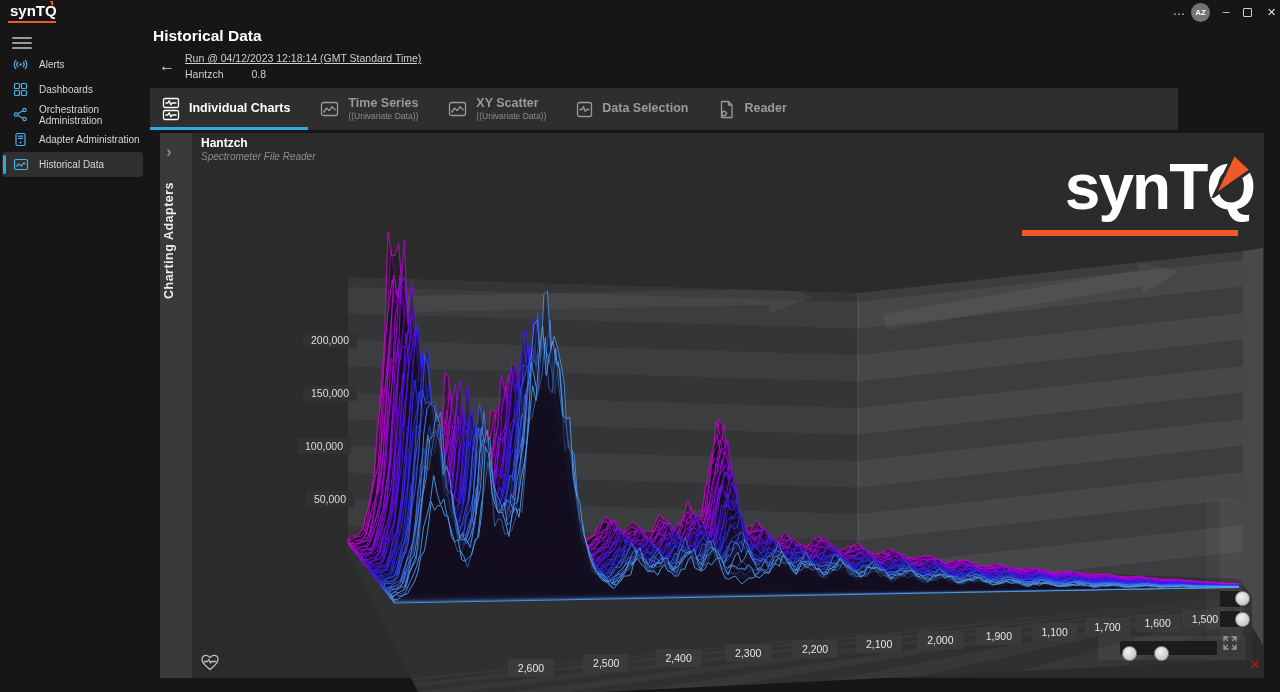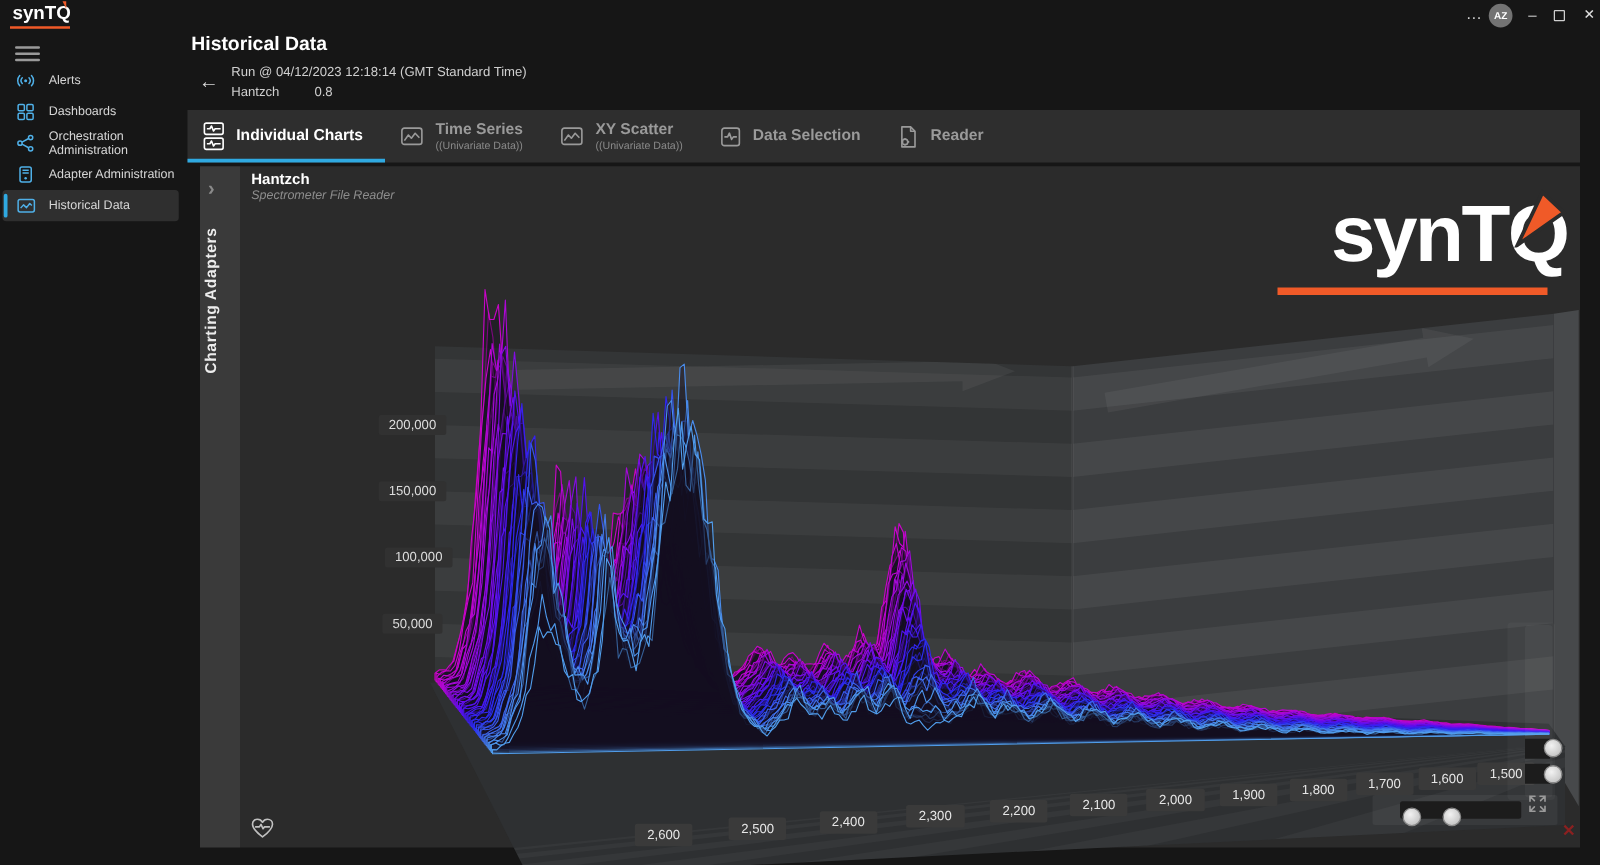--- a/index.html
+++ b/index.html
@@ -23,26 +23,26 @@
   .hamburger span{display:block;height:2px;background:#9a9a9a;margin:3px 0;border-radius:1px;}
   .nav{position:absolute;left:0;top:26px;width:145px;}
   .nav-item{position:relative;height:25px;display:flex;align-items:center;padding-left:13px;color:#d6d6d6;font-size:10px;cursor:pointer;}
   .nav-item .ic{width:16px;height:16px;margin-right:10px;flex:0 0 16px;display:flex;align-items:center;}
   .nav-item.selected{background:#2f2f2f;border-radius:3px;margin:0 2px;padding-left:11px;}
   .nav-item.selected .bar{position:absolute;left:1px;top:3px;bottom:3px;width:3px;background:#2fa9e1;border-radius:2px;}
 
   
   .page-title{position:absolute;left:153px;top:27px;font-size:15.5px;font-weight:bold;color:#fff;z-index:9;}
   .back-arrow{position:absolute;left:156px;top:55px;width:22px;height:22px;color:#d8d8d8;font-size:16px;line-height:22px;text-align:center;z-index:9;cursor:pointer;}
-  .run-line{position:absolute;left:185px;top:52px;font-size:10.5px;color:#cfcfcf;z-index:9;}
+  .run-line{position:absolute;left:185px;top:52px;font-size:10.5px;color:#cfcfcf;z-index:9;text-decoration:underline;}
   .run-line2{position:absolute;left:185px;top:68px;font-size:10.5px;color:#cfcfcf;z-index:9;}
   .run-line2 .ver{margin-left:28px;}
 
   
-  .tabbar{position:absolute;left:150px;top:88px;width:1114px;height:42px;background:#2e2e2e;display:flex;z-index:9;}
+  .tabbar{position:absolute;left:150px;top:88px;width:1028px;height:42px;background:#2e2e2e;display:flex;z-index:9;}
   .tab{position:relative;display:flex;align-items:center;padding:0 18px 0 12px;color:#9a9a9a;cursor:pointer;}
   .tab .tic{margin-right:9px;display:flex;}
   .tab .lbl{font-size:12.5px;font-weight:bold;line-height:1.1;}
   .tab .sub{font-size:8.5px;color:#8a8a8a;line-height:1.2;}
   .tab.active{color:#fff;}
   .tab.active::after{content:"";position:absolute;left:0;right:0;bottom:0;height:3px;background:#2fa9e1;}
 
   
   .strip{position:absolute;left:146px;top:133px;width:46px;height:545px;background:#3a3a3a;z-index:5;}
   .strip-chevron{position:absolute;left:146px;top:143px;width:46px;text-align:center;color:#8a8a8a;font-size:16px;font-weight:bold;z-index:6;cursor:pointer;}
@@ -352,31 +352,31 @@
       <path d="M389.7,597.5L389.7,590.4L393.1,589.4L396.5,588.5L399.9,588.3L403.3,582.0L406.7,569.0L410.1,558.4L413.5,538.2L416.9,521.6L420.3,495.0L423.7,434.8L427.1,408.2L430.5,403.2L433.9,405.8L437.3,421.9L440.7,412.6L444.1,452.2L447.5,495.5L450.9,491.0L454.3,508.4L457.7,533.1L461.1,536.0L464.5,546.0L467.9,534.2L471.3,519.6L474.7,525.0L478.1,476.3L481.5,427.5L484.9,444.7L488.3,466.0L491.7,499.3L495.0,500.7L498.4,502.6L501.8,528.2L505.2,524.3L508.6,506.2L512.0,515.8L515.4,511.7L518.8,493.3L522.2,463.3L525.6,418.0L529.0,424.2L532.4,415.3L535.8,362.5L539.2,384.7L542.6,390.1L546.0,380.8L549.4,394.5L552.8,381.1L556.2,412.1L559.6,445.6L563.0,427.5L566.4,460.9L569.8,494.6L573.2,499.1L576.6,520.4L580.0,537.7L583.4,551.3L586.8,563.3L590.2,563.0L593.6,572.0L597.0,579.5L600.4,579.7L603.8,580.4L607.2,581.8L610.5,584.3L613.9,584.5L617.3,579.9L620.7,574.2L624.1,574.8L627.5,569.4L630.9,563.5L634.3,561.5L637.7,558.7L641.1,565.0L644.5,567.2L647.9,568.4L651.3,573.0L654.7,569.4L658.1,561.9L661.5,563.4L664.9,566.8L668.3,570.3L671.7,571.6L675.1,567.7L678.5,567.5L681.9,566.0L685.3,552.7L688.7,553.9L692.1,559.3L695.5,563.6L698.9,569.7L702.3,561.4L705.7,557.8L709.1,559.1L712.5,547.2L715.9,555.1L719.3,564.7L722.7,567.7L726.0,571.4L729.4,565.5L732.8,564.5L736.2,569.0L739.6,563.2L743.0,561.6L746.4,564.8L749.8,566.4L753.2,569.8L756.6,570.0L760.0,567.4L763.4,572.4L766.8,570.1L770.2,562.8L773.6,564.3L777.0,561.0L780.4,557.2L783.8,562.0L787.2,563.3L790.6,570.7L794.0,572.9L797.4,567.3L800.8,569.9L804.2,568.4L807.6,564.6L811.0,568.6L814.4,570.8L817.8,574.9L821.2,576.9L824.6,572.5L828.0,573.2L831.4,574.8L834.8,569.2L838.1,567.1L841.5,567.1L844.9,570.8L848.3,575.8L851.7,574.4L855.1,576.6L858.5,579.5L861.9,576.4L865.3,575.3L868.7,574.9L872.1,572.2L875.5,573.9L878.9,573.9L882.3,575.7L885.7,580.4L889.1,579.5L892.5,578.3L895.9,579.4L899.3,578.4L902.7,577.7L906.1,574.7L909.5,573.0L912.9,578.7L916.3,579.7L919.7,578.4L923.1,580.6L926.5,580.9L929.9,580.6L933.3,580.0L936.7,576.7L940.1,577.3L943.5,578.1L946.9,577.1L950.3,580.1L953.6,581.5L957.0,581.3L960.4,582.0L963.8,580.7L967.2,581.0L970.6,580.8L974.0,576.4L977.4,577.5L980.8,580.9L984.2,580.9L987.6,581.4L991.0,581.5L994.4,582.3L997.8,583.6L1001.2,581.1L1004.6,579.3L1008.0,580.3L1011.4,579.7L1014.8,580.9L1018.2,581.8L1021.6,581.8L1025.0,583.5L1028.4,583.2L1031.8,582.3L1035.2,583.3L1038.6,581.6L1042.0,579.9L1045.4,581.0L1048.8,582.0L1052.2,583.5L1055.6,583.3L1059.0,582.8L1062.4,584.7L1065.8,584.8L1069.1,583.1L1072.5,582.5L1075.9,581.9L1079.3,582.9L1082.7,583.9L1086.1,583.0L1089.5,583.9L1092.9,584.9L1096.3,584.6L1099.7,584.8L1103.1,584.4L1106.5,583.5L1109.9,583.6L1113.3,583.3L1116.7,584.5L1120.1,585.4L1123.5,584.6L1126.9,585.2L1130.3,586.1L1133.7,585.9L1137.1,585.4L1140.5,584.3L1143.9,584.1L1147.3,585.5L1150.7,585.4L1154.1,585.1L1157.5,585.6L1160.9,586.0L1164.3,586.5L1167.7,586.4L1171.1,585.7L1174.5,585.8L1177.9,585.7L1181.3,585.7L1184.6,586.4L1188.0,586.1L1191.4,585.9L1194.8,586.4L1198.2,586.7L1201.6,587.0L1205.0,586.6L1208.4,586.2L1211.8,586.7L1215.2,587.1L1218.6,587.0L1222.0,586.7L1225.4,586.5L1228.8,586.9L1232.2,587.3L1235.6,587.1L1239.0,586.8L389.7,597.5Z" fill="rgba(18,14,30,0.42)" stroke="hsl(218.51851851851853,81.38888888888889%,59.96296296296296%)" stroke-width="0.9" stroke-linejoin="round"></path>
       <path d="M390.6,598.6L390.6,594.1L394.0,592.9L397.4,589.5L400.8,587.0L404.2,586.9L407.6,575.7L411.0,559.7L414.3,555.2L417.7,534.0L421.1,504.3L424.5,477.1L427.9,434.9L431.3,455.7L434.7,453.4L438.1,424.2L441.5,469.2L444.9,493.4L448.3,497.6L451.7,513.4L455.1,522.2L458.5,546.6L461.9,552.0L465.3,541.3L468.6,542.4L472.0,540.8L475.4,522.0L478.8,488.3L482.2,444.4L485.6,445.5L489.0,489.3L492.4,492.6L495.8,499.3L499.2,521.5L502.6,517.2L506.0,520.7L509.4,516.5L512.8,508.2L516.2,513.8L519.6,480.4L522.9,438.3L526.3,444.5L529.7,395.6L533.1,359.3L536.5,366.1L539.9,349.2L543.3,365.7L546.7,350.4L550.1,320.4L553.5,381.9L556.9,386.9L560.3,373.5L563.7,414.3L567.1,433.2L570.5,463.1L573.8,485.8L577.2,491.7L580.6,529.0L584.0,544.9L587.4,544.8L590.8,560.1L594.2,571.0L597.6,572.0L601.0,575.1L604.4,575.9L607.8,581.6L611.2,585.7L614.6,577.7L618.0,574.1L621.4,574.3L624.8,569.8L628.1,565.2L631.5,554.9L634.9,550.2L638.3,559.5L641.7,557.0L645.1,559.4L648.5,568.3L651.9,565.8L655.3,564.7L658.7,561.7L662.1,557.1L665.5,566.0L668.9,565.4L672.3,566.1L675.7,572.9L679.1,565.9L682.4,557.5L685.8,553.3L689.2,551.5L692.6,562.7L696.0,564.7L699.4,562.5L702.8,565.4L706.2,563.2L709.6,554.6L713.0,552.4L716.4,556.2L719.8,566.3L723.2,574.3L726.6,573.0L730.0,572.0L733.3,574.2L736.7,572.8L740.1,577.1L743.5,578.1L746.9,575.2L750.3,576.7L753.7,575.2L757.1,577.5L760.5,578.7L763.9,573.0L767.3,571.7L770.7,571.5L774.1,568.8L777.5,568.4L780.9,560.7L784.3,562.7L787.6,572.9L791.0,574.0L794.4,574.0L797.8,573.5L801.2,570.9L804.6,571.3L808.0,570.5L811.4,569.7L814.8,575.3L818.2,575.8L821.6,575.8L825.0,578.6L828.4,576.0L831.8,573.0L835.2,570.9L838.6,566.8L841.9,571.7L845.3,573.8L848.7,570.6L852.1,575.3L855.5,579.4L858.9,579.1L862.3,577.2L865.7,572.9L869.1,573.4L872.5,575.0L875.9,570.4L879.3,572.8L882.7,576.3L886.1,576.6L889.5,579.5L892.8,579.1L896.2,577.3L899.6,577.7L903.0,573.3L906.4,572.3L909.8,576.2L913.2,575.0L916.6,575.6L920.0,577.8L923.4,579.9L926.8,581.9L930.2,578.3L933.6,575.2L937.0,578.0L940.4,576.7L943.8,575.2L947.1,576.8L950.5,577.5L953.9,580.9L957.3,582.3L960.7,580.7L964.1,581.1L967.5,580.1L970.9,577.9L974.3,578.6L977.7,578.3L981.1,579.4L984.5,580.6L987.9,580.5L991.3,583.6L994.7,584.3L998.1,581.3L1001.4,581.1L1004.8,581.5L1008.2,581.3L1011.6,581.6L1015.0,580.2L1018.4,581.9L1021.8,584.7L1025.2,584.4L1028.6,584.2L1032.0,583.8L1035.4,583.1L1038.8,583.6L1042.2,582.6L1045.6,582.2L1049.0,583.9L1052.4,583.6L1055.7,584.5L1059.1,586.2L1062.5,585.6L1065.9,584.8L1069.3,584.5L1072.7,584.3L1076.1,585.3L1079.5,584.3L1082.9,583.5L1086.3,585.2L1089.7,586.1L1093.1,586.3L1096.5,585.9L1099.9,585.0L1103.3,585.7L1106.6,585.9L1110.0,584.6L1113.4,584.9L1116.8,585.3L1120.2,585.5L1123.6,586.5L1127.0,586.6L1130.4,586.4L1133.8,586.1L1137.2,585.6L1140.6,586.0L1144.0,586.1L1147.4,585.1L1150.8,585.3L1154.2,586.0L1157.6,586.6L1160.9,587.0L1164.3,586.2L1167.7,585.9L1171.1,586.7L1174.5,586.5L1177.9,586.0L1181.3,585.7L1184.7,585.8L1188.1,586.6L1191.5,586.7L1194.9,586.4L1198.3,586.6L1201.7,586.4L1205.1,586.7L1208.5,587.0L1211.9,586.8L1215.2,586.5L1218.6,586.6L1222.0,586.8L1225.4,587.3L1228.8,587.0L1232.2,586.6L1235.6,586.8L1239.0,587.2L390.6,598.6Z" fill="rgba(18,14,30,0.42)" stroke="hsl(216.8148148148148,81.11111111111111%,60.37037037037037%)" stroke-width="0.9" stroke-linejoin="round"></path>
       <path d="M391.4,599.7L391.4,594.2L394.8,591.9L398.2,592.5L401.6,593.8L405.0,587.9L408.4,575.2L411.8,566.1L415.2,558.4L418.6,546.9L422.0,504.7L425.3,466.2L428.7,470.2L432.1,447.8L435.5,430.2L438.9,440.8L442.3,453.8L445.7,486.9L449.1,492.5L452.5,493.5L455.9,527.5L459.2,539.8L462.6,533.3L466.0,543.9L469.4,538.8L472.8,527.9L476.2,513.4L479.6,453.8L483.0,439.4L486.4,442.7L489.8,437.0L493.2,481.7L496.5,494.2L499.9,500.9L503.3,511.3L506.7,499.7L510.1,502.1L513.5,510.5L516.9,480.9L520.3,461.8L523.7,440.9L527.1,393.6L530.4,368.2L533.8,324.8L537.2,320.4L540.6,360.6L544.0,294.1L547.4,291.3L550.8,349.1L554.2,336.4L557.6,348.2L561.0,363.9L564.3,384.3L567.7,446.3L571.1,447.7L574.5,456.1L577.9,505.6L581.3,527.0L584.7,537.9L588.1,548.9L591.5,556.1L594.9,571.8L598.2,574.8L601.6,574.0L605.0,579.8L608.4,581.8L611.8,583.3L615.2,581.8L618.6,577.9L622.0,575.6L625.4,572.1L628.8,561.5L632.2,562.3L635.5,562.4L638.9,554.4L642.3,559.7L645.7,565.0L649.1,571.3L652.5,573.0L655.9,564.1L659.3,562.9L662.7,567.7L666.1,566.1L669.4,568.7L672.8,572.1L676.2,571.8L679.6,570.1L683.0,561.7L686.4,555.2L689.8,562.4L693.2,560.6L696.6,562.9L700.0,571.6L703.3,567.3L706.7,563.1L710.1,556.1L713.5,550.0L716.9,565.5L720.3,568.3L723.7,569.0L727.1,575.2L730.5,573.3L733.9,573.6L737.2,573.5L740.6,571.3L744.0,575.0L747.4,573.3L750.8,569.3L754.2,573.8L757.6,574.8L761.0,571.3L764.4,571.6L767.8,569.0L771.1,568.1L774.5,566.6L777.9,555.6L781.3,555.9L784.7,564.7L788.1,564.2L791.5,568.2L794.9,569.7L798.3,569.2L801.7,571.1L805.1,561.9L808.4,560.8L811.8,569.3L815.2,569.6L818.6,571.5L822.0,573.2L825.4,572.0L828.8,573.4L832.2,568.4L835.6,563.2L839.0,566.5L842.3,564.0L845.7,565.0L849.1,570.4L852.5,572.4L855.9,576.5L859.3,575.4L862.7,571.2L866.1,574.6L869.5,572.8L872.9,566.4L876.2,568.5L879.6,571.2L883.0,575.2L886.4,577.2L889.8,575.5L893.2,578.1L896.6,579.0L900.0,574.9L903.4,574.4L906.8,573.1L910.1,573.2L913.5,576.6L916.9,576.2L920.3,578.8L923.7,581.7L927.1,579.5L930.5,579.4L933.9,580.4L937.3,578.3L940.7,577.4L944.1,576.1L947.4,578.5L950.8,582.8L954.2,581.6L957.6,581.6L961.0,583.5L964.4,583.1L967.8,582.7L971.2,580.9L974.6,579.0L978.0,581.7L981.3,582.3L984.7,582.1L988.1,584.1L991.5,584.4L994.9,584.5L998.3,584.8L1001.7,583.7L1005.1,583.8L1008.5,582.8L1011.9,581.5L1015.2,584.3L1018.6,585.3L1022.0,584.6L1025.4,585.1L1028.8,585.3L1032.2,586.0L1035.6,585.8L1039.0,583.3L1042.4,583.3L1045.8,584.7L1049.1,584.8L1052.5,585.3L1055.9,585.2L1059.3,585.7L1062.7,586.7L1066.1,585.9L1069.5,585.4L1072.9,585.4L1076.3,584.1L1079.7,584.4L1083.0,585.5L1086.4,585.6L1089.8,585.8L1093.2,585.6L1096.6,585.9L1100.0,586.8L1103.4,585.8L1106.8,584.5L1110.2,584.7L1113.6,585.1L1117.0,586.0L1120.3,585.8L1123.7,585.3L1127.1,586.4L1130.5,586.9L1133.9,586.2L1137.3,586.0L1140.7,585.2L1144.1,585.1L1147.5,585.6L1150.9,585.5L1154.2,586.0L1157.6,586.1L1161.0,586.0L1164.4,586.7L1167.8,586.9L1171.2,586.2L1174.6,585.8L1178.0,585.5L1181.4,586.2L1184.8,586.7L1188.1,586.0L1191.5,586.0L1194.9,586.6L1198.3,586.9L1201.7,587.0L1205.1,586.5L1208.5,586.4L1211.9,586.9L1215.3,587.0L1218.7,587.0L1222.0,586.9L1225.4,586.7L1228.8,587.0L1232.2,587.3L1235.6,587.2L1239.0,587.0L391.4,599.7Z" fill="rgba(18,14,30,0.42)" stroke="hsl(215.11111111111111,80.83333333333333%,60.77777777777778%)" stroke-width="0.9" stroke-linejoin="round"></path>
       <path d="M392.3,600.8L392.3,595.9L395.7,595.0L399.1,592.4L402.5,590.3L405.8,587.9L409.2,574.0L412.6,565.9L416.0,560.4L419.4,524.9L422.8,494.8L426.2,478.4L429.6,439.6L432.9,436.0L436.3,413.4L439.7,423.2L443.1,474.7L446.5,466.4L449.9,478.2L453.3,511.1L456.6,521.2L460.0,540.1L463.4,539.7L466.8,540.1L470.2,547.4L473.6,528.5L477.0,507.0L480.4,488.9L483.7,444.5L487.1,430.0L490.5,463.7L493.9,488.5L497.3,511.0L500.7,511.1L504.1,502.6L507.4,524.9L510.8,521.9L514.2,504.2L517.6,502.0L521.0,478.5L524.4,461.9L527.8,437.4L531.2,362.5L534.5,378.7L537.9,394.9L541.3,347.3L544.7,349.4L548.1,355.7L551.5,369.3L554.9,394.1L558.3,361.4L561.6,399.1L565.0,451.3L568.4,440.8L571.8,463.4L575.2,494.7L578.6,514.0L582.0,539.4L585.3,542.2L588.7,552.2L592.1,570.8L595.5,574.6L598.9,574.1L602.3,578.6L605.7,581.4L609.1,585.7L612.4,586.7L615.8,580.8L619.2,580.9L622.6,577.5L626.0,571.0L629.4,569.4L632.8,563.0L636.1,557.8L639.5,558.0L642.9,558.7L646.3,568.6L649.7,571.4L653.1,564.4L656.5,566.9L659.9,566.8L663.2,561.2L666.6,563.8L670.0,563.6L673.4,571.1L676.8,574.7L680.2,560.8L683.6,556.1L686.9,555.7L690.3,551.1L693.7,557.2L697.1,558.7L700.5,563.9L703.9,565.4L707.3,552.3L710.7,546.6L714.0,550.8L717.4,550.6L720.8,557.3L724.2,565.6L727.6,568.3L731.0,566.2L734.4,557.0L737.8,552.1L741.1,562.1L744.5,558.8L747.9,550.2L751.3,557.3L754.7,563.1L758.1,570.7L761.5,567.1L764.8,560.6L768.2,567.1L771.6,564.8L775.0,556.4L778.4,555.9L781.8,551.0L785.2,557.5L788.6,563.0L791.9,563.4L795.3,571.0L798.7,569.9L802.1,561.3L805.5,562.0L808.9,564.4L812.3,566.5L815.6,569.4L819.0,567.9L822.4,573.6L825.8,577.6L829.2,570.1L832.6,567.1L836.0,567.6L839.4,565.0L842.7,567.4L846.1,566.7L849.5,569.3L852.9,576.4L856.3,576.6L859.7,576.6L863.1,577.3L866.5,573.8L869.8,572.7L873.2,571.1L876.6,570.7L880.0,576.4L883.4,575.5L886.8,575.4L890.2,581.1L893.5,581.4L896.9,578.7L900.3,577.0L903.7,574.9L907.1,577.5L910.5,577.4L913.9,574.8L917.3,578.6L920.6,581.0L924.0,581.9L927.4,582.6L930.8,580.2L934.2,579.9L937.6,580.2L941.0,576.8L944.3,578.7L947.7,580.8L951.1,579.7L954.5,581.9L957.9,583.8L961.3,584.1L964.7,583.4L968.1,580.2L971.4,580.2L974.8,582.3L978.2,580.2L981.6,580.3L985.0,581.7L988.4,583.1L991.8,585.5L995.1,584.2L998.5,582.4L1001.9,583.6L1005.3,582.5L1008.7,581.3L1012.1,582.1L1015.5,582.0L1018.9,583.3L1022.2,584.2L1025.6,584.6L1029.0,585.8L1032.4,584.3L1035.8,582.6L1039.2,583.6L1042.6,583.4L1046.0,583.1L1049.3,583.2L1052.7,583.1L1056.1,585.5L1059.5,586.6L1062.9,585.1L1066.3,584.7L1069.7,584.8L1073.0,584.7L1076.4,584.6L1079.8,583.4L1083.2,584.1L1086.6,585.5L1090.0,585.3L1093.4,586.1L1096.8,586.3L1100.1,585.2L1103.5,585.3L1106.9,585.2L1110.3,585.1L1113.7,585.5L1117.1,584.7L1120.5,585.3L1123.8,586.9L1127.2,587.0L1130.6,586.5L1134.0,586.0L1137.4,585.9L1140.8,586.7L1144.2,585.9L1147.6,585.0L1150.9,586.0L1154.3,586.4L1157.7,586.9L1161.1,587.1L1164.5,586.7L1167.9,586.7L1171.3,586.8L1174.7,586.6L1178.0,586.8L1181.4,586.5L1184.8,586.2L1188.2,586.9L1191.6,587.2L1195.0,587.2L1198.4,587.0L1201.7,586.7L1205.1,587.3L1208.5,587.6L1211.9,587.2L1215.3,586.9L1218.7,587.0L1222.1,587.4L1225.5,587.6L1228.8,587.2L1232.2,587.0L1235.6,587.2L1239.0,587.4L392.3,600.8Z" fill="rgba(18,14,30,0.42)" stroke="hsl(213.40740740740742,80.55555555555556%,61.18518518518518%)" stroke-width="0.9" stroke-linejoin="round"></path>
       <path d="M393.1,601.9L393.1,595.8L396.5,594.4L399.9,596.1L403.3,595.7L406.7,589.7L410.1,581.6L413.4,574.7L416.8,565.8L420.2,553.2L423.6,526.9L427.0,515.0L430.4,500.8L433.7,475.4L437.1,493.2L440.5,504.5L443.9,498.9L447.3,517.2L450.7,528.3L454.0,539.6L457.4,551.5L460.8,551.7L464.2,557.1L467.6,567.3L471.0,556.1L474.3,544.6L477.7,537.2L481.1,506.8L484.5,487.3L487.9,462.0L491.3,483.2L494.7,526.5L498.0,518.8L501.4,519.8L504.8,534.2L508.2,532.9L511.6,530.6L515.0,519.9L518.3,508.7L521.7,512.5L525.1,474.0L528.5,420.4L531.9,418.0L535.3,401.6L538.6,390.2L542.0,375.1L545.4,337.4L548.8,388.1L552.2,392.9L555.6,348.0L558.9,387.4L562.3,415.7L565.7,423.9L569.1,449.0L572.5,454.6L575.9,490.8L579.2,519.2L582.6,523.4L586.0,543.4L589.4,558.0L592.8,561.3L596.2,572.0L599.5,574.5L602.9,578.9L606.3,583.0L609.7,580.8L613.1,584.1L616.5,584.6L619.8,579.4L623.2,574.3L626.6,569.1L630.0,563.5L633.4,564.8L636.8,553.2L640.1,548.2L643.5,561.8L646.9,563.4L650.3,566.7L653.7,567.9L657.1,562.8L660.4,563.6L663.8,558.9L667.2,558.1L670.6,569.2L674.0,570.5L677.4,566.4L680.7,563.5L684.1,557.8L687.5,554.3L690.9,552.5L694.3,549.2L697.7,562.3L701.0,570.2L704.4,559.6L707.8,555.2L711.2,551.4L714.6,548.3L718.0,557.9L721.3,558.3L724.7,567.8L728.1,574.7L731.5,565.9L734.9,566.1L738.3,569.1L741.6,568.2L745.0,569.9L748.4,564.5L751.8,568.3L755.2,576.1L758.6,572.2L761.9,568.7L765.3,572.7L768.7,571.5L772.1,568.3L775.5,562.2L778.9,557.4L782.2,563.1L785.6,562.9L789.0,562.1L792.4,571.1L795.8,573.2L799.2,570.9L802.5,569.3L805.9,564.2L809.3,568.4L812.7,570.0L816.1,568.3L819.5,575.1L822.8,577.2L826.2,574.1L829.6,573.0L833.0,570.1L836.4,570.4L839.8,568.6L843.1,561.6L846.5,568.6L849.9,575.0L853.3,574.0L856.7,576.5L860.1,576.2L863.4,575.5L866.8,576.5L870.2,570.0L873.6,568.2L877.0,572.6L880.4,571.4L883.7,573.9L887.1,576.9L890.5,577.7L893.9,579.2L897.3,576.0L900.7,574.2L904.0,576.8L907.4,571.9L910.8,569.8L914.2,574.7L917.6,576.5L921.0,578.9L924.3,578.8L927.7,577.5L931.1,580.2L934.5,578.7L937.9,574.2L941.3,574.5L944.6,574.7L948.0,577.2L951.4,579.1L954.8,578.4L958.2,581.6L961.6,582.3L964.9,579.4L968.3,580.1L971.7,579.4L975.1,576.9L978.5,577.7L981.9,578.2L985.2,581.2L988.6,583.1L992.0,581.5L995.4,582.5L998.8,583.8L1002.2,582.3L1005.5,581.2L1008.9,579.3L1012.3,580.2L1015.7,583.5L1019.1,582.6L1022.5,582.8L1025.8,584.8L1029.2,584.7L1032.6,584.6L1036.0,584.1L1039.4,582.7L1042.8,583.3L1046.1,582.7L1049.5,583.3L1052.9,585.5L1056.3,585.2L1059.7,585.2L1063.1,586.1L1066.4,586.0L1069.8,586.2L1073.2,584.9L1076.6,583.4L1080.0,585.2L1083.4,586.2L1086.7,585.7L1090.1,585.9L1093.5,586.1L1096.9,587.0L1100.3,587.2L1103.7,585.8L1107.0,585.7L1110.4,585.9L1113.8,585.6L1117.2,586.5L1120.6,586.7L1124.0,586.6L1127.3,587.1L1130.7,587.2L1134.1,587.4L1137.5,587.3L1140.9,586.0L1144.3,585.8L1147.6,586.6L1151.0,586.9L1154.4,587.0L1157.8,586.5L1161.2,586.9L1164.6,587.8L1167.9,587.5L1171.3,586.8L1174.7,586.7L1178.1,586.6L1181.5,587.0L1184.9,587.1L1188.2,586.7L1191.6,586.9L1195.0,587.1L1198.4,587.3L1201.8,587.6L1205.2,587.2L1208.5,586.9L1211.9,587.1L1215.3,587.4L1218.7,587.6L1222.1,587.2L1225.5,586.8L1228.8,587.2L1232.2,587.6L1235.6,587.5L1239.0,587.2L393.1,601.9Z" fill="rgba(18,14,30,0.42)" stroke="hsl(211.7037037037037,80.27777777777777%,61.592592592592595%)" stroke-width="0.9" stroke-linejoin="round"></path>
       <path d="M394.0,603.0L394.0,599.7L397.4,599.9L400.8,596.6L404.1,594.6L407.5,593.9L410.9,587.4L414.3,582.0L417.7,572.7L421.0,556.1L424.4,550.8L427.8,530.5L431.2,501.5L434.6,510.3L437.9,505.5L441.3,505.8L444.7,515.4L448.1,516.4L451.5,536.7L454.8,542.0L458.2,539.5L461.6,559.6L465.0,561.3L468.4,558.1L471.7,554.7L475.1,539.5L478.5,537.2L481.9,512.0L485.3,446.8L488.6,453.6L492.0,493.3L495.4,506.2L498.8,512.9L502.2,511.9L505.5,522.4L508.9,536.6L512.3,513.7L515.7,507.6L519.1,517.2L522.4,486.1L525.8,453.3L529.2,421.3L532.6,385.6L536.0,400.8L539.3,353.0L542.7,326.6L546.1,375.4L549.5,355.3L552.9,341.1L556.2,363.5L559.6,367.7L563.0,415.2L566.4,418.8L569.8,417.5L573.1,475.9L576.5,495.2L579.9,502.9L583.3,532.6L586.7,543.9L590.0,557.4L593.4,567.5L596.8,572.1L600.2,578.0L603.6,581.1L606.9,580.9L610.3,586.1L613.7,588.8L617.1,584.3L620.5,581.4L623.8,576.1L627.2,576.0L630.6,575.0L634.0,562.4L637.4,558.5L640.7,563.4L644.1,566.6L647.5,571.5L650.9,571.1L654.3,571.0L657.6,575.3L661.0,568.6L664.4,564.3L667.8,571.0L671.2,571.8L674.5,575.9L677.9,576.1L681.3,569.2L684.7,569.3L688.1,560.3L691.4,556.1L694.8,567.8L698.2,569.6L701.6,571.1L705.0,568.6L708.3,562.7L711.7,565.1L715.1,559.7L718.5,557.7L721.9,570.4L725.2,578.0L728.6,579.2L732.0,577.2L735.4,576.1L738.8,580.5L742.1,584.1L745.5,580.9L748.9,578.0L752.3,578.3L755.7,576.2L759.0,577.8L762.4,574.7L765.8,572.6L769.2,573.4L772.6,565.3L775.9,563.6L779.3,566.2L782.7,555.5L786.1,558.4L789.5,565.1L792.8,569.8L796.2,574.6L799.6,567.1L803.0,563.0L806.4,568.3L809.7,564.7L813.1,564.2L816.5,568.9L819.9,570.2L823.3,575.0L826.6,573.8L830.0,567.9L833.4,570.1L836.8,565.5L840.2,558.1L843.5,563.6L846.9,565.9L850.3,568.3L853.7,571.1L857.1,572.4L860.4,577.2L863.8,575.1L867.2,567.0L870.6,568.0L874.0,568.4L877.3,567.5L880.7,570.1L884.1,569.0L887.5,574.3L890.9,579.4L894.2,575.9L897.6,574.7L901.0,574.9L904.4,571.5L907.8,571.4L911.1,570.3L914.5,572.6L917.9,577.0L921.3,575.6L924.7,578.4L928.0,581.7L931.4,578.2L934.8,576.2L938.2,575.4L941.6,574.7L944.9,578.0L948.3,576.5L951.7,576.3L955.1,581.6L958.5,583.1L961.8,582.4L965.2,581.2L968.6,579.5L972.0,580.8L975.4,579.7L978.7,577.5L982.1,580.9L985.5,581.9L988.9,582.2L992.3,584.7L995.6,584.5L999.0,583.7L1002.4,583.1L1005.8,581.2L1009.2,582.7L1012.5,583.5L1015.9,581.8L1019.3,583.1L1022.7,584.9L1026.1,586.2L1029.4,586.3L1032.8,584.0L1036.2,584.0L1039.6,585.4L1043.0,583.6L1046.3,583.4L1049.7,584.2L1053.1,584.7L1056.5,586.3L1059.9,586.5L1063.2,586.2L1066.6,586.3L1070.0,585.1L1073.4,584.9L1076.8,585.6L1080.1,584.9L1083.5,584.9L1086.9,585.3L1090.3,586.0L1093.7,587.5L1097.0,586.6L1100.4,585.2L1103.8,585.9L1107.2,586.1L1110.6,585.6L1113.9,585.2L1117.3,584.9L1120.7,586.3L1124.1,587.1L1127.5,586.8L1130.8,586.9L1134.2,586.4L1137.6,586.1L1141.0,586.3L1144.4,585.7L1147.7,585.6L1151.1,586.0L1154.5,585.8L1157.9,586.9L1161.3,587.4L1164.6,586.7L1168.0,586.4L1171.4,586.5L1174.8,586.8L1178.2,586.8L1181.5,585.8L1184.9,586.0L1188.3,587.0L1191.7,587.1L1195.1,587.0L1198.4,586.8L1201.8,586.7L1205.2,587.3L1208.6,587.3L1212.0,587.0L1215.3,587.0L1218.7,586.9L1222.1,587.2L1225.5,587.5L1228.9,587.3L1232.2,587.1L1235.6,587.1L1239.0,587.3L394.0,603.0Z" fill="rgba(18,14,30,0.42)" stroke="hsl(210,80%,62%)" stroke-width="0.9" stroke-linejoin="round"></path>
     </svg>
   <div id="overlay">
       <div class="ytick" style="left: 330px; top: 340px;">200,000</div>
       <div class="ytick" style="left: 330px; top: 393px;">150,000</div>
-      <div class="ytick" style="left: 335px; top: 446px;">100,000</div>
+      <div class="ytick" style="left: 324px; top: 446px;">100,000</div>
       <div class="ytick" style="left: 330px; top: 499px;">50,000</div>
       <div class="xtick" style="left: 531px; top: 668px;">2,600</div>
       <div class="xtick" style="left: 606.198px; top: 662.731px;">2,500</div>
       <div class="xtick" style="left: 678.612px; top: 657.962px;">2,400</div>
       <div class="xtick" style="left: 748.24px; top: 653.364px;">2,300</div>
       <div class="xtick" style="left: 815.083px; top: 648.874px;">2,200</div>
       <div class="xtick" style="left: 879.14px; top: 644.463px;">2,100</div>
       <div class="xtick" style="left: 940.413px; top: 640.114px;">2,000</div>
       <div class="xtick" style="left: 998.901px; top: 635.816px;">1,900</div>
-      <div class="xtick" style="left: 1054.6px; top: 631.56px;">1,800</div>
+      <div class="xtick" style="left: 1054.6px; top: 631.56px;">1,100</div>
       <div class="xtick" style="left: 1107.52px; top: 627.342px;">1,700</div>
       <div class="xtick" style="left: 1157.65px; top: 623.156px;">1,600</div>
       <div class="xtick" style="left: 1205px; top: 619px;">1,500</div>
     </div>
 
   <div class="heart">
     <svg width="20" height="19" viewBox="0 0 20 19">
         <g stroke="#c0c0c0" fill="none" stroke-width="1.3" stroke-linejoin="round" stroke-linecap="round">
           <path d="M10 16.5C4.6 12.4 2 9.4 2 6.3 2 4 3.8 2.4 6 2.4c1.7 0 3.2 1 4 2.4.8-1.4 2.3-2.4 4-2.4 2.2 0 4 1.6 4 3.9 0 3.1-2.6 6.1-8 10.2z"></path>
           <path d="M4.5 8.5h3l1.3-2 1.6 3.5 1.2-1.5h3.9"></path>

